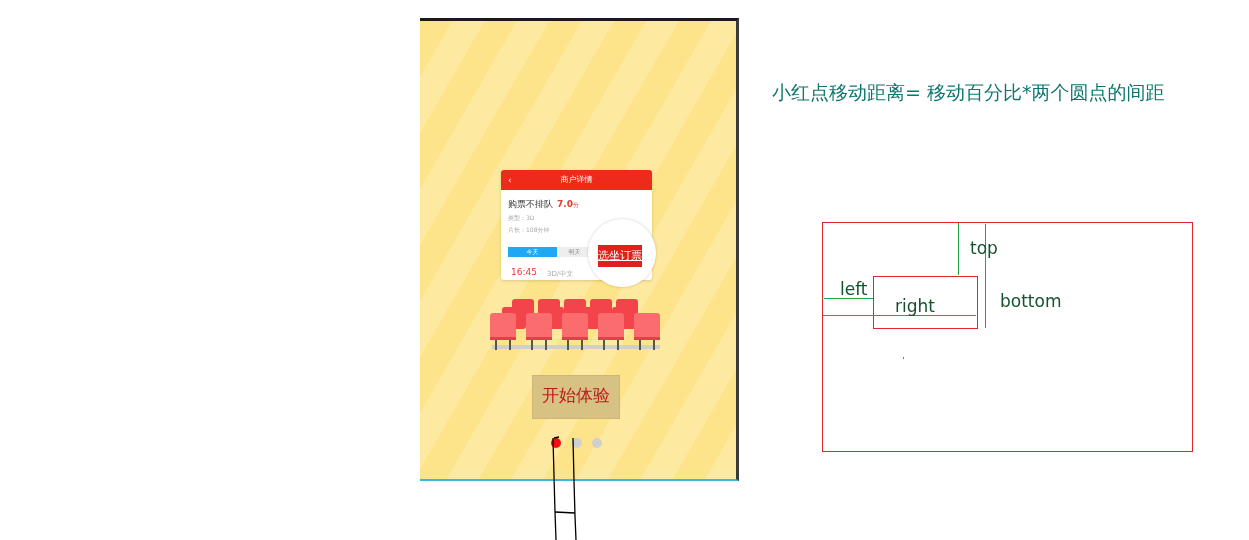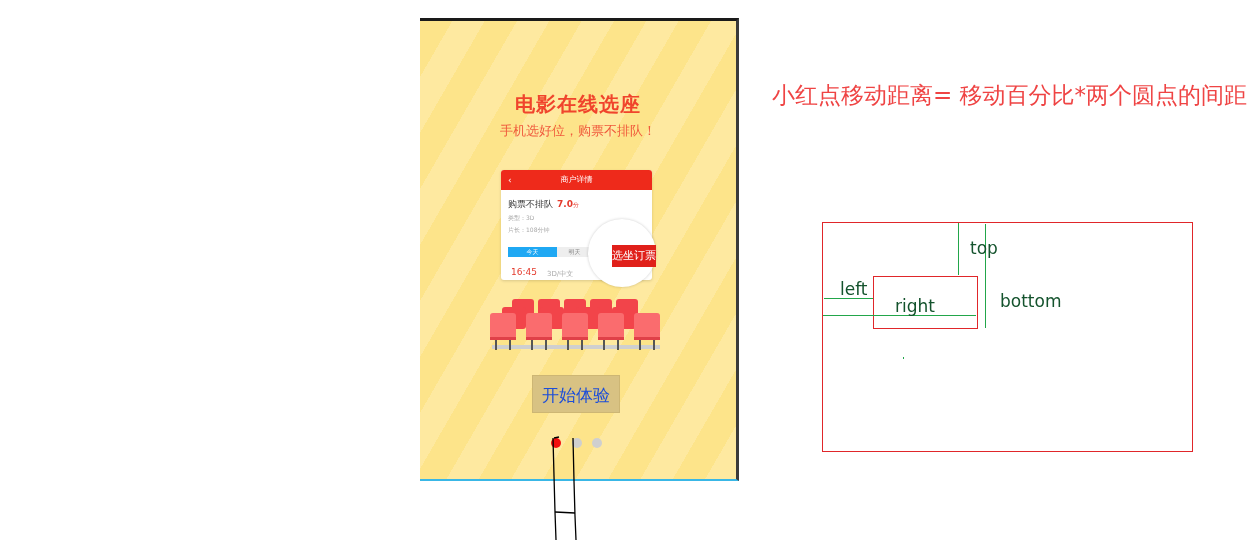--- a/index.html
+++ b/index.html
@@ -19,44 +19,42 @@
   .movie-name { position:absolute; left:7px; top:28px; font-size:9px; color:#333; }
   .movie-score { color:#e43a2c; font-weight:bold; margin-left:4px; }
   .movie-score small { font-size:6px; font-weight:normal; }
   .meta { position:absolute; left:7px; font-size:6px; color:#aaa; }
   .tab-today { position:absolute; left:7px; top:77px; width:49px; height:10px; background:#1fa8f3; color:#fff; font-size:6px; text-align:center; line-height:10px; }
   .tab-tomorrow { position:absolute; left:56px; top:77px; width:35px; height:10px; background:#eee; color:#888; font-size:6px; text-align:center; line-height:10px; }
   .show-time { position:absolute; left:10px; top:97px; font-size:9px; color:#e43a2c; }
   .show-type { position:absolute; left:46px; top:99px; font-size:7px; color:#aaa; }
 
   .magnifier { position:absolute; left:168px; top:198px; width:68px; height:68px; border-radius:50%; background:#fff; box-shadow:0 0 3px rgba(0,0,0,.2); }
-  .book-btn { position:absolute; left:24px; top:26px; width:44px; height:22px; background:#e0201a; color:#fff; font-size:11px; text-align:center; line-height:22px; }
+  .book-btn { position:absolute; left:10px; top:26px; width:44px; height:22px; background:#e0201a; color:#fff; font-size:11px; text-align:center; line-height:22px;text-decoration:underline; }
 
   .seats { position:absolute; left:68px; top:278px; width:180px; height:56px; }
 
-  .start-btn { position:absolute; left:112px; top:354px; width:88px; height:38px; background:#d8c283; border:1px solid #cdb674; color:#1d4ed8; font-size:17px; text-align:center; line-height:38px; box-sizing:border-box; cursor:pointer; }
+  .start-btn { position:absolute; left:112px; top:354px; width:88px; height:44px; background:#d8c283; border:1px solid #cdb674; color:#b91c1c; font-size:17px; text-align:center; line-height:38px; box-sizing:border-box; cursor:pointer; }
 
   .dot { position:absolute; width:10px; height:10px; border-radius:50%; top:417px; }
   .dot.active { background:#f30d0d; left:131px; }
   .dot.d2 { background:#cfcfcf; left:152px; }
   .dot.d3 { background:#cfcfcf; left:172px; }
 
-  .formula { position:absolute; left:772px; top:80px; font-size:23px; color:#ef4444; }
+  .formula { position:absolute; left:772px; top:80px; font-size:19px; color:#0f766e; }
 
   .outer-box { position:absolute; left:822px; top:222px; width:369px; height:228px; border:1px solid #e0262a; }
   .inner-box { position:absolute; left:873px; top:276px; width:103px; height:51px; border:1px solid #e0262a; }
   .lbl { position:absolute; color:#14532d; font-size:17px; }
   .gl { position:absolute; background:#22a64a; }
 </style>
 </head>
 <body>
 
 <div class="phone">
-  <div class="title">电影在线选座</div>
-  <div class="subtitle">手机选好位，购票不排队！</div>
 
   <div class="card">
     <div class="card-head">
       <span class="card-back">‹</span>
       <span>商户详情</span>
     </div>
     <div class="movie-name">
       <span>购票不排队</span><span class="movie-score"><span>7.0</span><small>分</small></span>
     </div>
     <div class="meta" style="top:44px">类型：3D</div>

